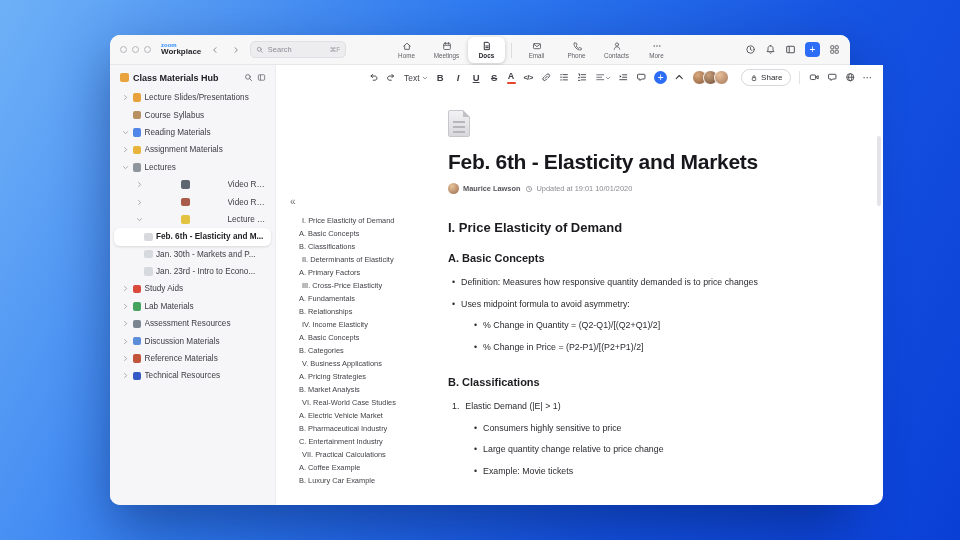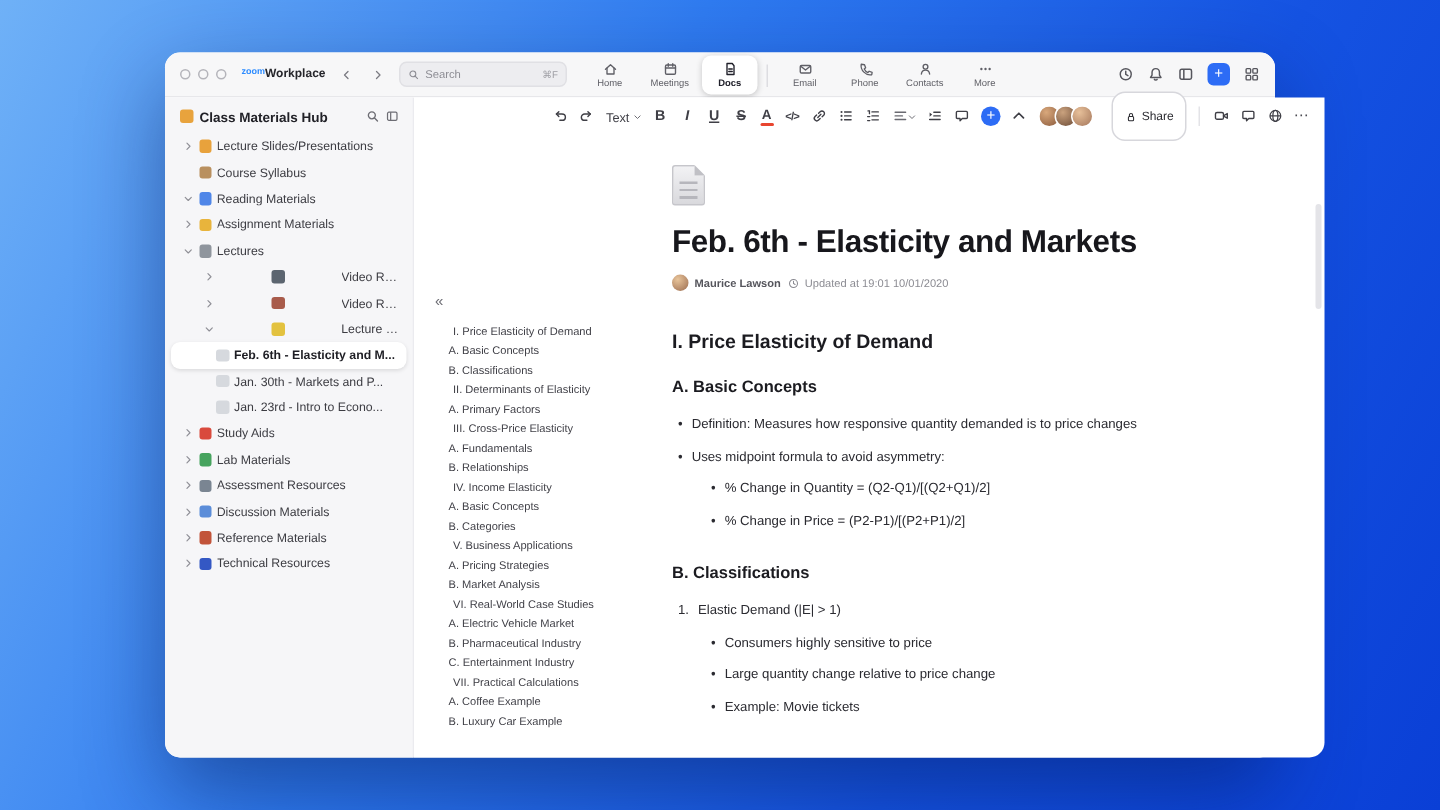--- a/index.html
+++ b/index.html
@@ -17,26 +17,26 @@
   }
 
   
   .titlebar {
     position:relative; height:30px; display:flex; align-items:center; gap:7px;
     padding:0 10px; background:#f7f7f8; border-bottom:1px solid #e7e7ea;
     border-radius:10px 10px 0 0;
   }
   .traffic { display:flex; gap:5px; }
   .tl { width:7px; height:7px; border-radius:50%; border:1px solid #b4b4ba; }
-  .logo { display:flex; line-height:1.05; margin-left:3px; }
+  .logo { display:flex; flex-direction:column; line-height:1.05; margin-left:3px; }
   .logo-zoom { font-size:6px; font-weight:bold; }
   .logo-wp { font-size:8px; font-weight:bold; color:#26262b; }
   .navbtn { width:14px; height:14px; display:flex; align-items:center; justify-content:center; color:#7b7b82; }
   .navbtn svg { width:8px; height:8px; }
-  .searchbox { width:112px; height:17px; background:#ededf0; border:1px solid #e0e0e4; border-radius:5px;
+  .searchbox { width:96px; height:17px; background:#ededf0; border:1px solid #e0e0e4; border-radius:5px;
     display:flex; align-items:center; gap:4px; padding:0 5px; color:#8c8c93; }
   .searchbox svg { width:7.5px; height:7.5px; }
   .s-ph { font-size:7.5px; flex:1; }
   .s-kbd { font-size:6.5px; color:#9d9da3; }
   .tabs { position:absolute; left:278px; top:2px; height:26px; display:flex; align-items:center; gap:3px; }
   .tab { width:37px; height:26px; display:flex; flex-direction:column; align-items:center; justify-content:center;
     gap:1.5px; color:#5f5f66; border-radius:6px; }
   .tab svg { width:10px; height:10px; }
   .tab-lb { font-size:6.3px; }
   .tab.active { background:#fff; box-shadow:0 1px 4px rgba(0,0,0,.2); color:#20202a; font-weight:bold; }
@@ -86,21 +86,21 @@
   .color-a .a { font-size:9px; font-weight:bold; line-height:1; }
   .color-bar { width:9px; height:2px; border-radius:1px; }
   .code-t { font-size:7.5px; font-weight:bold; letter-spacing:-.5px; }
   .et-plus { width:13px; height:13px; border-radius:50%; color:#fff; display:flex; align-items:center; justify-content:center; }
   .avatars { display:flex; margin-left:auto; }
   .av { width:15px; height:15px; border-radius:50%; border:1.5px solid #fff; margin-left:-4px; }
   .av:first-child { margin-left:0; }
   .av1 { background:radial-gradient(circle at 35% 30%,#d9a87c,#8a5a3b); }
   .av2 { background:radial-gradient(circle at 35% 30%,#caa27e,#6b4a36); }
   .av3 { background:radial-gradient(circle at 35% 30%,#e7c09a,#a4765a); }
-  .share-btn { display:flex; align-items:center; gap:3px; height:33px; padding:0 8px; margin-left:5px;
+  .share-btn { display:flex; align-items:center; gap:3px; height:17px; padding:0 8px; margin-left:5px;
     border:1px solid #d7d7dc; border-radius:9px; background:#fff; font-size:8px; color:#2b2b31; }
   .share-btn svg { width:8px; height:8px; }
   .et-sep { width:1px; height:13px; background:#e3e3e7; margin:0 1px; }
   .more-dots { font-size:10px; color:#4a4a51; letter-spacing:1px; }
 
   .doc-canvas { position:absolute; left:0; right:0; top:25px; bottom:0; overflow:hidden; }
   .scroll-thumb { position:absolute; right:2px; top:46px; width:4px; height:70px; border-radius:2px; background:#e4e4e8; }
 
   .toc { position:absolute; left:14px; top:106px; width:155px; color:#3f3f46; }
   .toc-collapse { font-size:10px; color:#6f6f76; margin-bottom:7px; }

